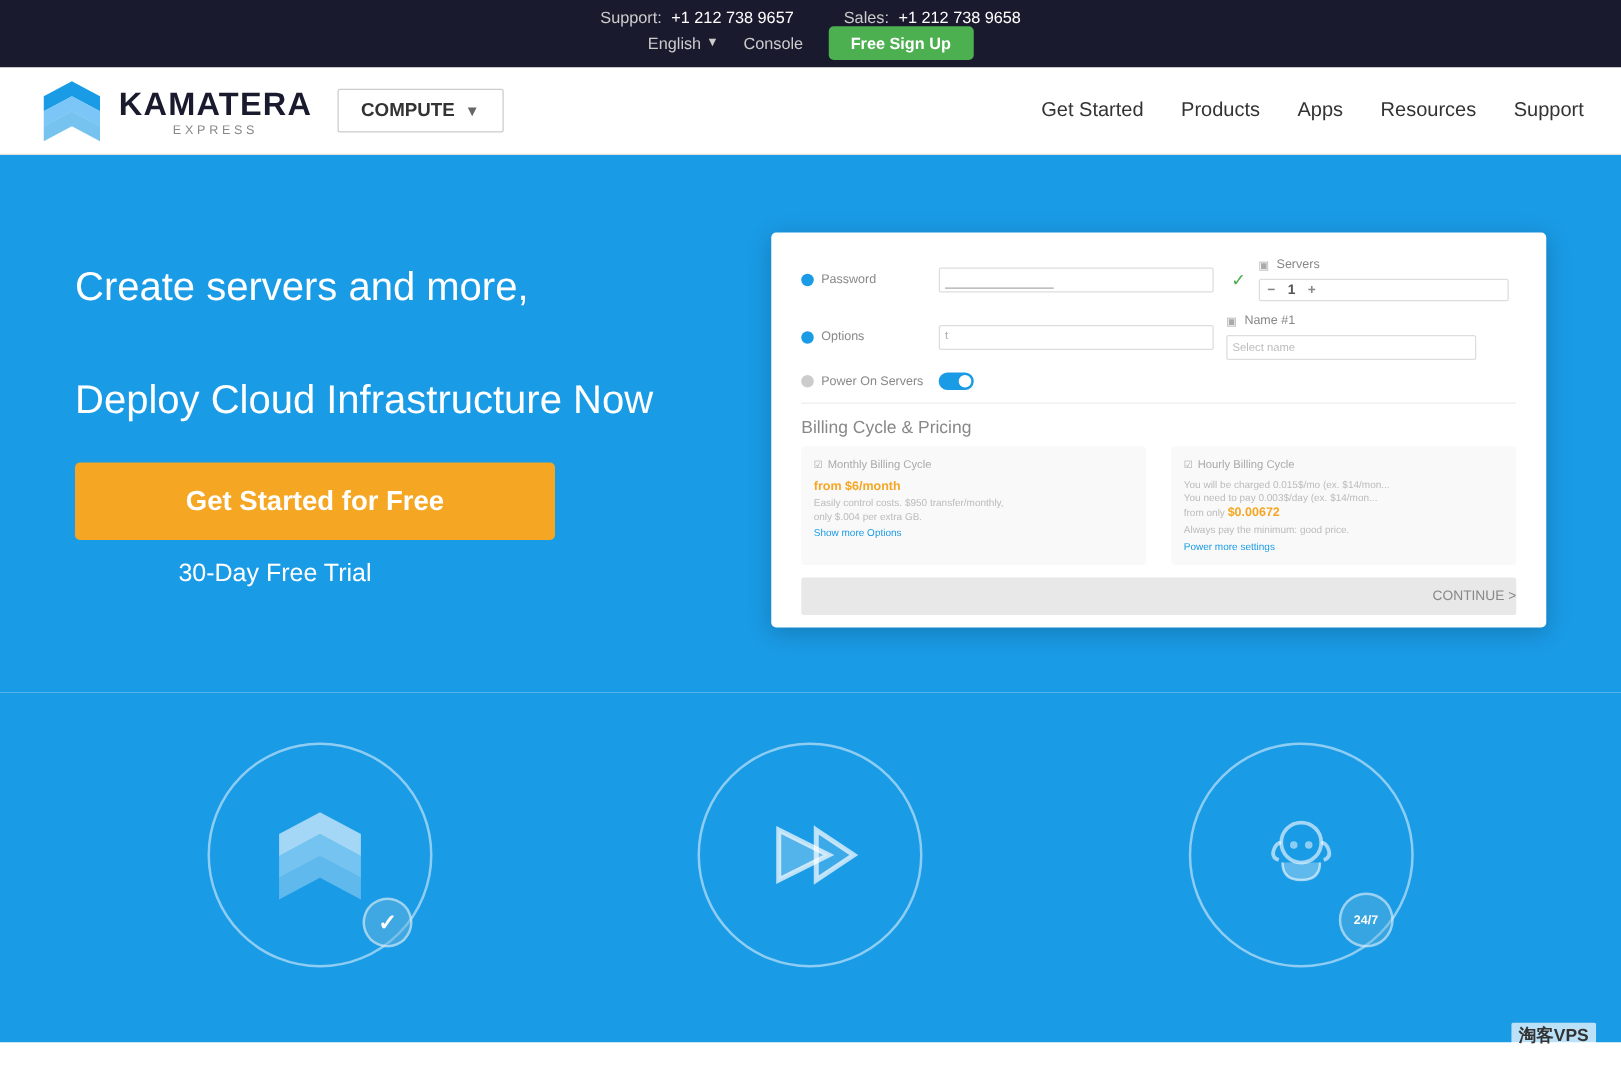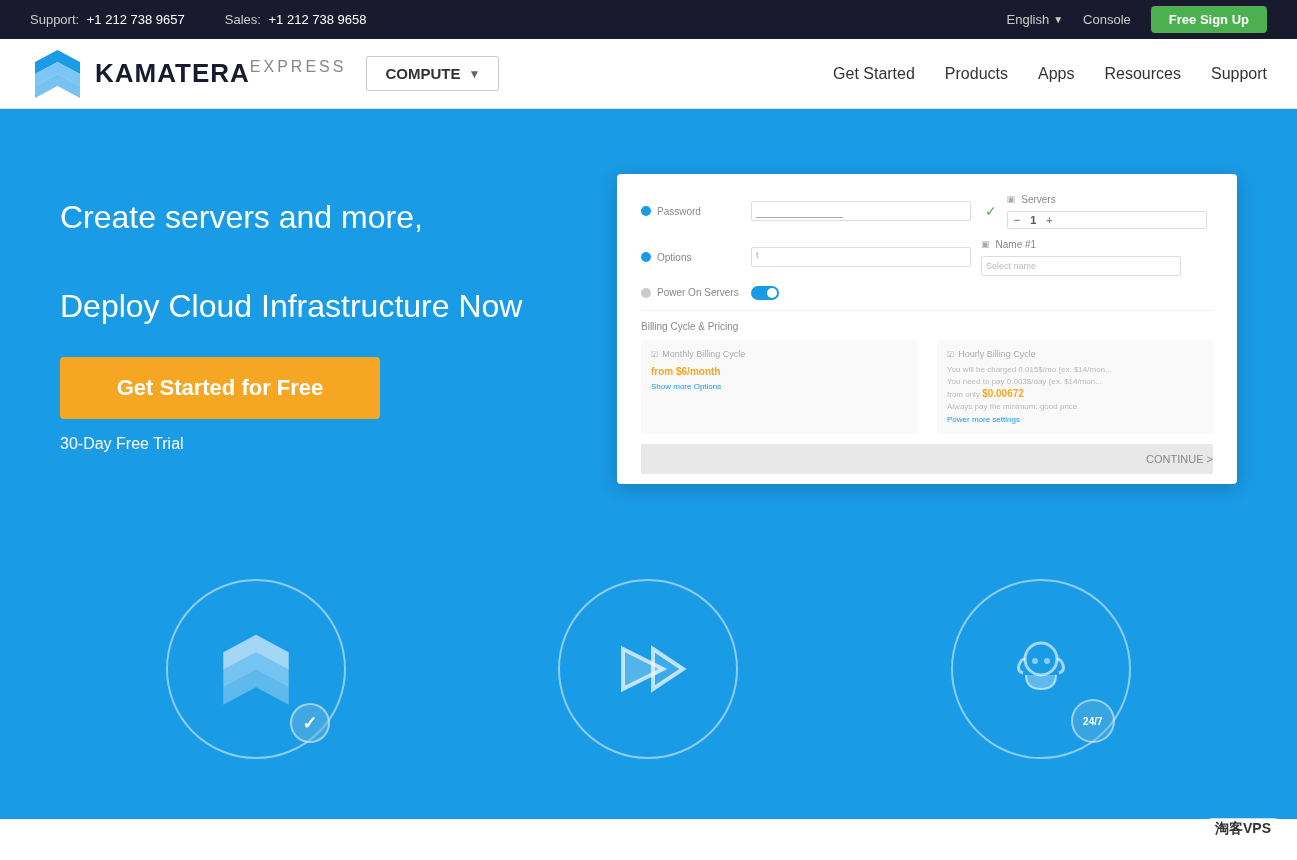--- a/index.html
+++ b/index.html
@@ -6,21 +6,22 @@
     body { font-family: Arial, sans-serif; overflow-x: hidden; }
 
     
     .top-bar {
       background: #1a1a2e;
       color: #ccc;
       font-size: 13px;
       padding: 6px 30px;
       display: flex;
       align-items: center;
-      justify-content: space-between;
+      justify-content: flex-end;
+      flex-direction: column;
     }
     .top-bar-left { display: flex; gap: 40px; }
     .top-bar-right { display: flex; align-items: center; gap: 20px; }
     .top-bar a { color: #ccc; text-decoration: none; }
     .free-signup-btn {
       background: #4caf50;
       color: white;
       border: none;
       padding: 6px 18px;
       border-radius: 4px;
@@ -43,23 +44,23 @@
       padding: 0 30px;
       display: flex;
       align-items: center;
       justify-content: space-between;
       height: 70px;
       border-bottom: 1px solid #e0e0e0;
       position: relative;
     }
     .nav-left { display: flex; align-items: center; gap: 20px; }
     .logo-area { display: flex; align-items: center; gap: 10px; }
-    .logo-text { display: flex; flex-direction: row; }
+    .logo-text { display: flex; flex-direction: column; }
     .logo-main { font-size: 26px; font-weight: bold; color: #1a1a2e; letter-spacing: 1px; }
-    .logo-sub { font-size: 16px; color: #888; letter-spacing: 3px; text-align: left; }
+    .logo-sub { font-size: 10px; color: #888; letter-spacing: 3px; text-align: center; }
 
     .compute-btn {
       background: white;
       border: 1px solid #ccc;
       padding: 8px 18px;
       font-size: 15px;
       font-weight: bold;
       color: #333;
       cursor: pointer;
       display: flex;
@@ -101,27 +102,28 @@
     .hero-cta-btn {
       background: #f5a623;
       color: white;
       border: none;
       padding: 18px 40px;
       font-size: 22px;
       font-weight: bold;
       border-radius: 4px;
       cursor: pointer;
       display: block;
-      width: 320px;
+      width: 384px;
       text-align: center;
       margin-bottom: 16px;
     }
     .hero-trial {
-      font-size: 16px;
+      font-size: 20px;
       color: white;
+      text-align: center;
       width: 320px;
     }
 
     .hero-right {
       flex: 1.1;
       display: flex;
       justify-content: flex-end;
       align-items: flex-start;
       padding-top: 10px;
     }
@@ -185,21 +187,21 @@
       content: '';
       position: absolute;
       width: 10px;
       height: 10px;
       background: white;
       border-radius: 50%;
       top: 2px;
       right: 2px;
     }
     .mock-divider { height: 1px; background: #eee; margin: 10px 0; }
-    .mock-section-title { font-size: 10px; color: #888; margin-bottom: 8px; }
+    .mock-section-title { font-size: 14px; color: #888; margin-bottom: 8px; }
     .mock-billing-row { display: flex; gap: 20px; margin-bottom: 6px; }
     .mock-billing-card {
       flex: 1;
       background: #f9f9f9;
       border-radius: 3px;
       padding: 8px 10px;
       font-size: 9px;
       color: #aaa;
       line-height: 1.5;
     }
@@ -394,20 +396,24 @@
       <div class="mock-divider"></div>
       <div class="mock-section-title">Billing Cycle &amp; Pricing</div>
 
       <div class="mock-billing-row">
         <div class="mock-billing-card">
           <div style="display:flex;align-items:center;gap:4px;margin-bottom:3px;">
             <span style="font-size:8px;">☑</span>
             <span>Monthly Billing Cycle</span>
           </div>
           <div class="price">from $6/month</div>
+          <div style="color:#bbb;font-size:8px;line-height:1.4;">
+            Easily control costs. $950 transfer/monthly,<br>
+            only $.004 per extra GB.
+          </div>
           <div style="color:#1a9be6;font-size:8px;margin-top:2px;">Show more Options</div>
         </div>
         <div class="mock-billing-card">
           <div style="display:flex;align-items:center;gap:4px;margin-bottom:3px;">
             <span style="font-size:8px;">☑</span>
             <span>Hourly Billing Cycle</span>
           </div>
           <div style="font-size:8px;color:#bbb;line-height:1.4;">
             You will be charged 0.015$/mo (ex. $14/mon...<br>
             You need to pay 0.003$/day (ex. $14/mon...<br>

